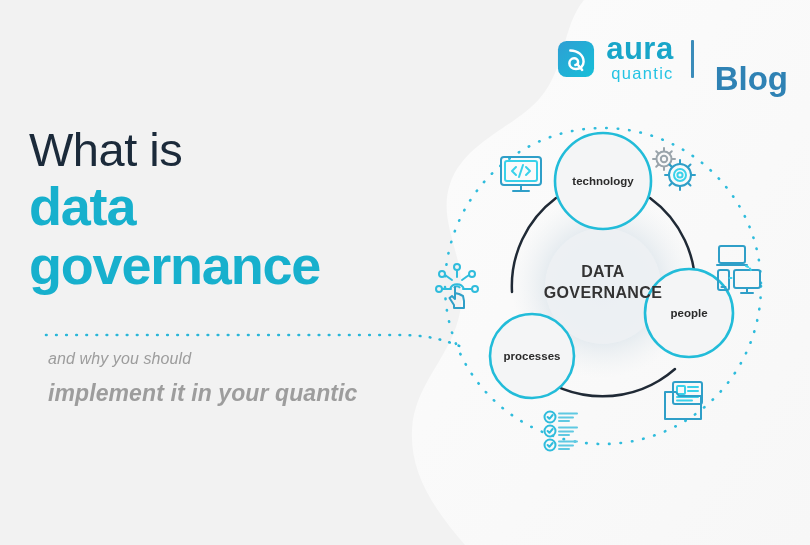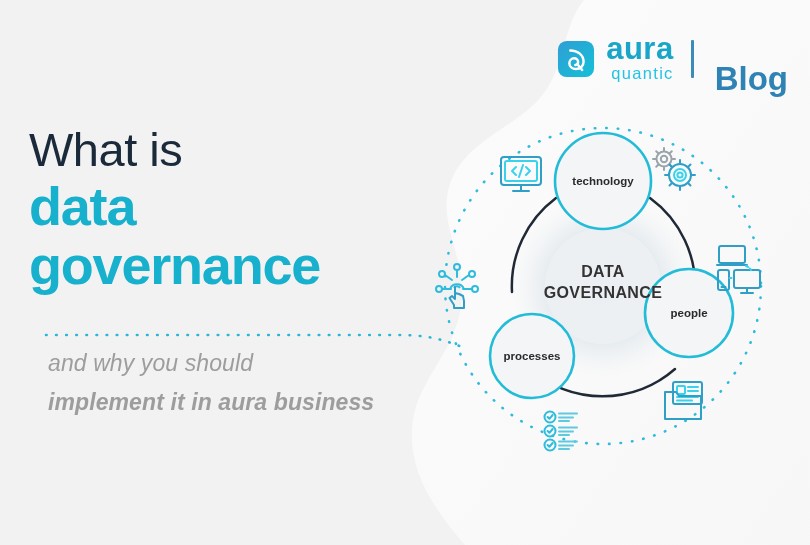--- a/index.html
+++ b/index.html
@@ -56,21 +56,21 @@
   }
   .hl-line2 { margin-top:4px; }
   .hl-line3 { margin-top:2px; }
 
   .dotted-rule { position:absolute; left:44px; top:326px; width:420px; height:24px; }
 
   .sub {
     position:absolute; left:48px; top:350px;
     color:#9d9d9d; font-style:italic;
   }
-  .sub-l1 { font-size:23px; font-weight:400; letter-spacing:0.1px; }
+  .sub-l1 { font-size:16px; font-weight:400; letter-spacing:0.1px; }
   .sub-l2 { font-size:23px; font-weight:700; margin-top:12px; letter-spacing:0.1px; }
 
   
   .diagram { position:absolute; left:412px; top:118px; width:398px; height:380px; }
 
   .node-label {
     font-size:11.5px; font-weight:700; fill:#2b2b2b;
     font-family:"Liberation Sans", sans-serif;
   }
   .center-label {
@@ -149,21 +149,21 @@
     <div class="hl-line2">data</div>
     <div class="hl-line3">governance</div>
   </div>
 
   <svg class="dotted-rule" viewBox="0 0 420 24">
     <path d="M2 9 L356 9 C382 9 398 13 418 21" fill="none" stroke="#29b6d8" stroke-width="2.6" stroke-linecap="round" stroke-dasharray="0.6 9.5"></path>
   </svg>
 
   <div class="sub">
     <div class="sub-l1">and why you should</div>
-    <div class="sub-l2">implement it in aura business</div>
+    <div class="sub-l2">implement it in your quantic</div>
   </div>
 
   <svg class="diagram" viewBox="0 0 398 380">
 
     <circle cx="191" cy="168" r="92" fill="url(#halo)"></circle>
     <circle cx="191" cy="168" r="58" fill="#eff2f4" opacity="0.75"></circle>
 
     <circle cx="191" cy="168" r="158" fill="none" stroke="#2fbcdc" stroke-width="2.6" stroke-linecap="round" stroke-dasharray="0.5 11"></circle>
 
     <path d="M144 80 A110 110 0 0 0 100 174" fill="none" stroke="#202a36" stroke-width="2.5" stroke-linecap="round"></path>

